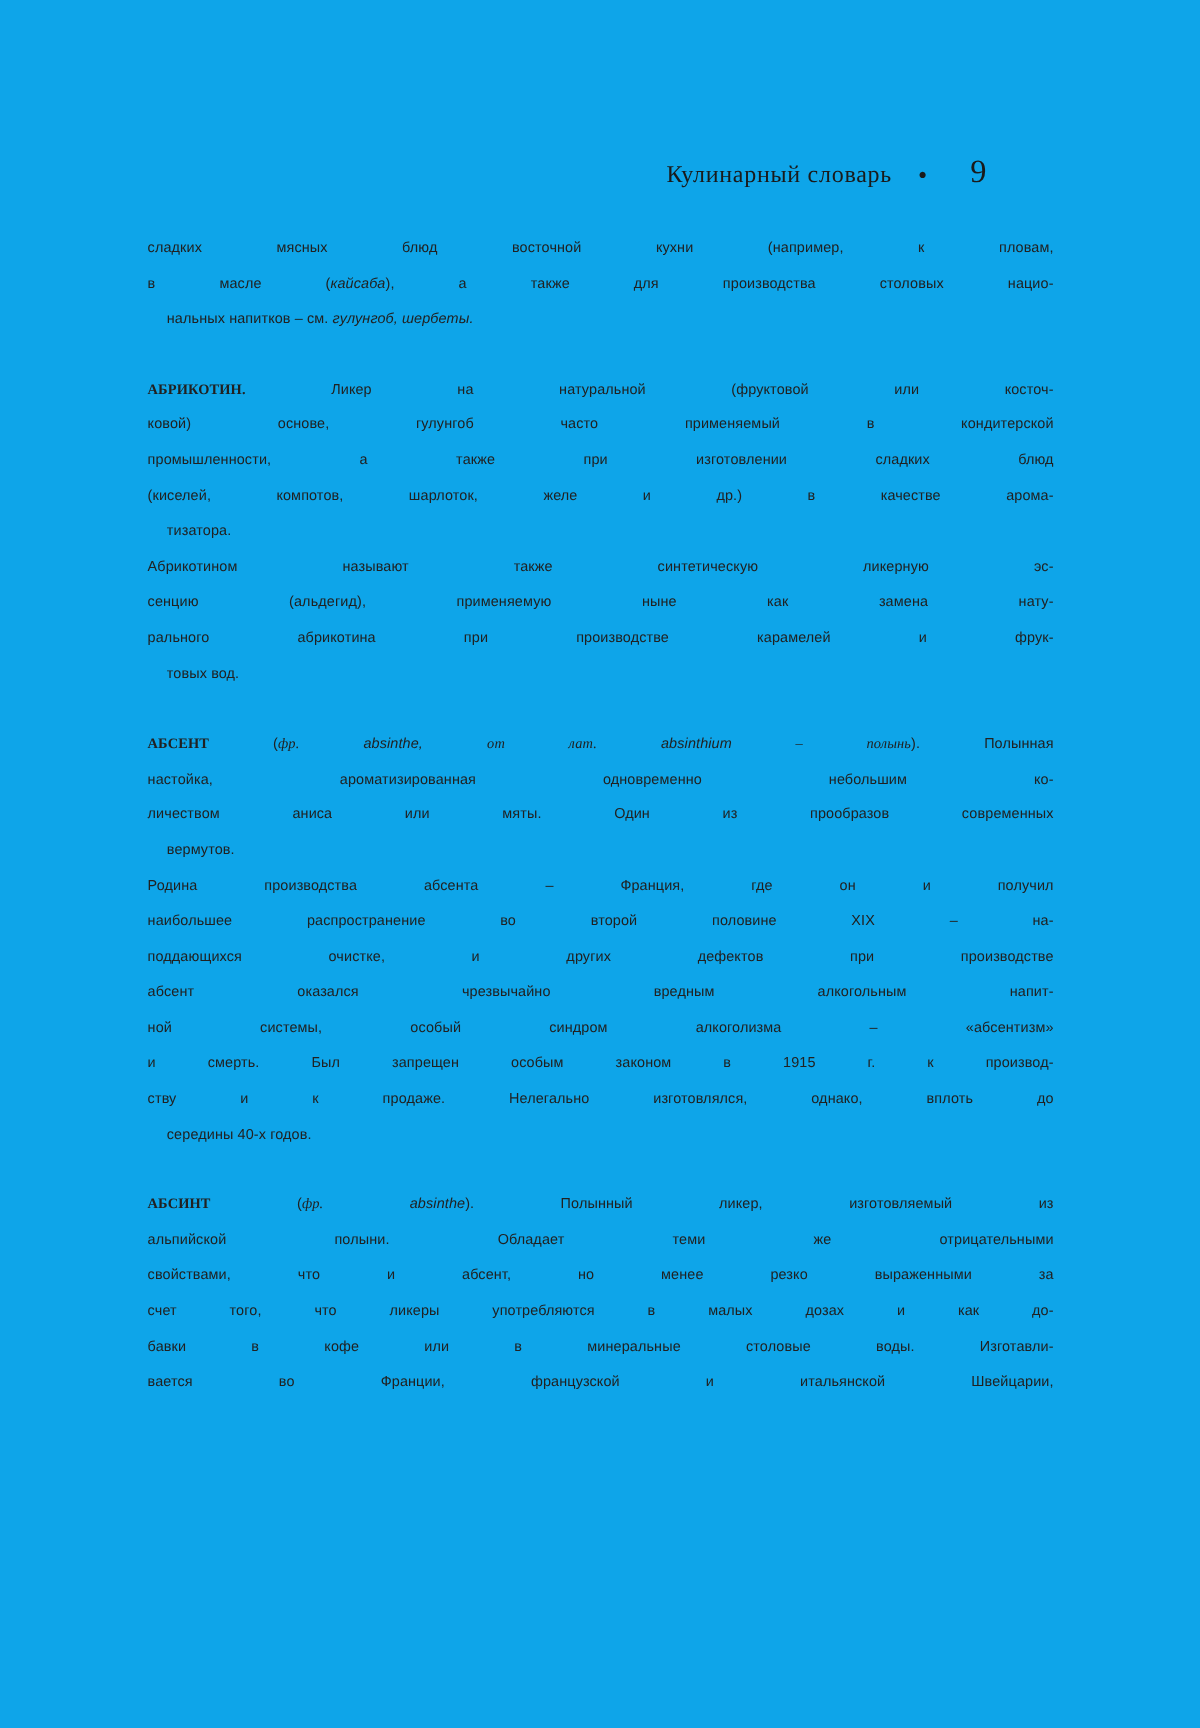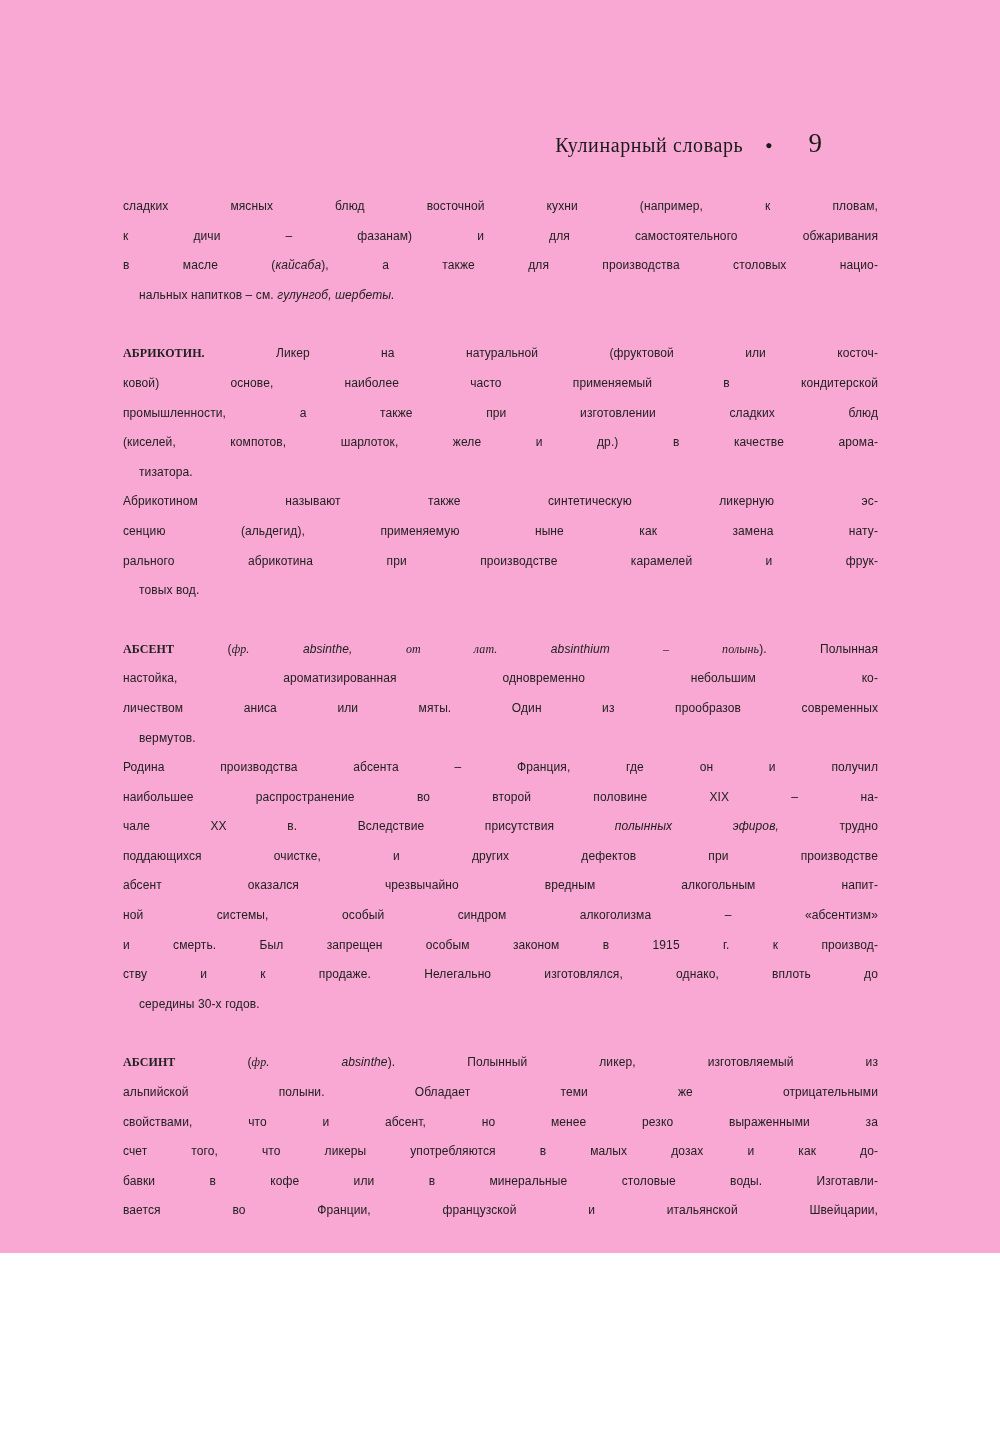--- a/index.html
+++ b/index.html
@@ -1,20 +1,20 @@
 <!DOCTYPE html>
 <html><head>
 <meta charset="utf-8">
 <style>
   html, body { margin: 0; padding: 0; background: #ffffff; }
   .page {
     position: relative;
     width: 1000px;
-    height: 1253px;
-    background: #f9a8d4;
+    height: 1440px;
+    background: #0ea5e9;
     color: #212121;
     font-family: "Liberation Sans", sans-serif;
     overflow: hidden;
   }
   
   .header {
     position: absolute;
     top: 128px;
     right: 178px;
     display: flex;
@@ -62,49 +62,47 @@
 
   <div class="header">
     <span class="header-title">Кулинарный словарь</span>
     <span class="header-bullet">●</span>
     <span class="header-page">9</span>
   </div>
 
   <div class="text-column" id="text-column">
       <div class="paragraph">
         <div class="line"><span class="run-n">сладких мясных блюд восточной кухни (например, к пловам,</span></div>
-        <div class="line"><span class="run-n">к дичи – фазанам) и для самостоятельного обжаривания</span></div>
         <div class="line"><span class="run-n">в масле (</span><span class="run-i">кайсаба</span><span class="run-n">), а также для производства столовых нацио-</span></div>
         <div class="line line-end"><span class="run-n">нальных напитков – см. </span><span class="run-i">гулунгоб, шербеты.</span></div>
       </div>
       <div class="paragraph">
         <div class="line"><span class="run-b">АБРИКОТИН.</span><span class="run-n"> Ликер на натуральной (фруктовой или косточ-</span></div>
-        <div class="line"><span class="run-n">ковой) основе, наиболее часто применяемый в кондитерской</span></div>
+        <div class="line"><span class="run-n">ковой) основе, гулунгоб часто применяемый в кондитерской</span></div>
         <div class="line"><span class="run-n">промышленности, а также при изготовлении сладких блюд</span></div>
         <div class="line"><span class="run-n">(киселей, компотов, шарлоток, желе и др.) в качестве арома-</span></div>
         <div class="line line-end"><span class="run-n">тизатора.</span></div>
         <div class="line"><span class="run-n">Абрикотином называют также синтетическую ликерную эс-</span></div>
         <div class="line"><span class="run-n">сенцию (альдегид), применяемую ныне как замена нату-</span></div>
         <div class="line"><span class="run-n">рального абрикотина при производстве карамелей и фрук-</span></div>
         <div class="line line-end"><span class="run-n">товых вод.</span></div>
       </div>
       <div class="paragraph">
         <div class="line"><span class="run-b">АБСЕНТ</span><span class="run-n"> (</span><span class="run-is">фр.</span><span class="run-n"> </span><span class="run-i">absinthe,</span><span class="run-n"> </span><span class="run-is">от лат.</span><span class="run-n"> </span><span class="run-i">absinthium</span><span class="run-is"> – полынь</span><span class="run-n">). Полынная</span></div>
         <div class="line"><span class="run-n">настойка, ароматизированная одновременно небольшим ко-</span></div>
         <div class="line"><span class="run-n">личеством аниса или мяты. Один из прообразов современных</span></div>
         <div class="line line-end"><span class="run-n">вермутов.</span></div>
         <div class="line"><span class="run-n">Родина производства абсента – Франция, где он и получил</span></div>
         <div class="line"><span class="run-n">наибольшее распространение во второй половине XIX – на-</span></div>
-        <div class="line"><span class="run-n">чале XX в. Вследствие присутствия </span><span class="run-i">полынных эфиров,</span><span class="run-n"> трудно</span></div>
         <div class="line"><span class="run-n">поддающихся очистке, и других дефектов при производстве</span></div>
         <div class="line"><span class="run-n">абсент оказался чрезвычайно вредным алкогольным напит-</span></div>
         <div class="line"><span class="run-n">ной системы, особый синдром алкоголизма – «абсентизм»</span></div>
         <div class="line"><span class="run-n">и смерть. Был запрещен особым законом в 1915 г. к производ-</span></div>
         <div class="line"><span class="run-n">ству и к продаже. Нелегально изготовлялся, однако, вплоть до</span></div>
-        <div class="line line-end"><span class="run-n">середины 30-х годов.</span></div>
+        <div class="line line-end"><span class="run-n">середины 40-х годов.</span></div>
       </div>
       <div class="paragraph">
         <div class="line"><span class="run-b">АБСИНТ</span><span class="run-n"> (</span><span class="run-is">фр.</span><span class="run-n"> </span><span class="run-i">absinthe</span><span class="run-n">). Полынный ликер, изготовляемый из</span></div>
         <div class="line"><span class="run-n">альпийской полыни. Обладает теми же отрицательными</span></div>
         <div class="line"><span class="run-n">свойствами, что и абсент, но менее резко выраженными за</span></div>
         <div class="line"><span class="run-n">счет того, что ликеры употребляются в малых дозах и как до-</span></div>
         <div class="line"><span class="run-n">бавки в кофе или в минеральные столовые воды. Изготавли-</span></div>
         <div class="line"><span class="run-n">вается во Франции, французской и итальянской Швейцарии,</span></div>
       </div>
     </div>

